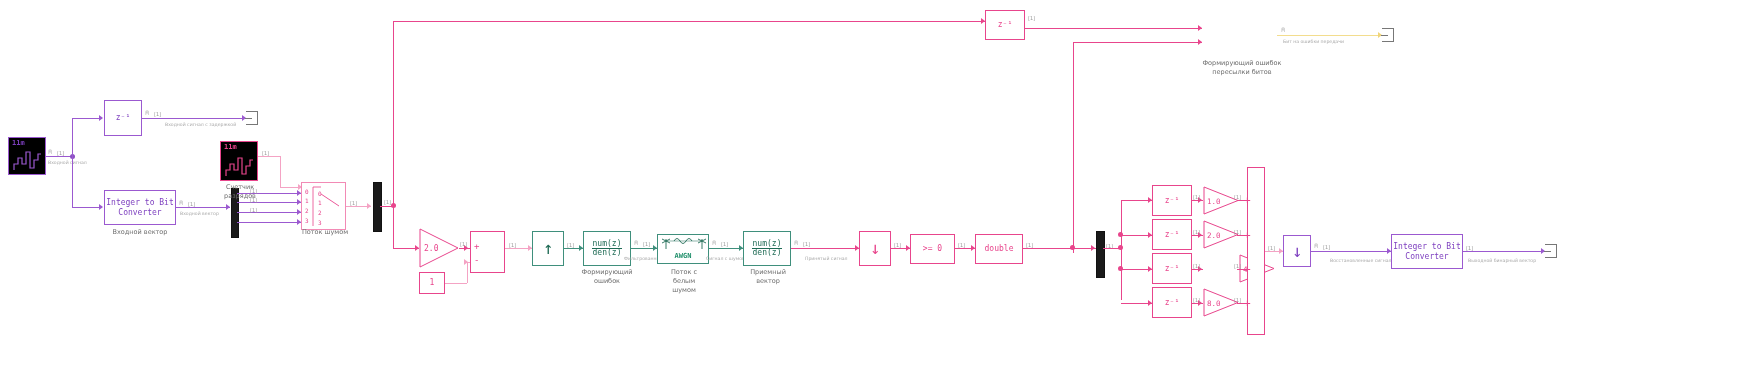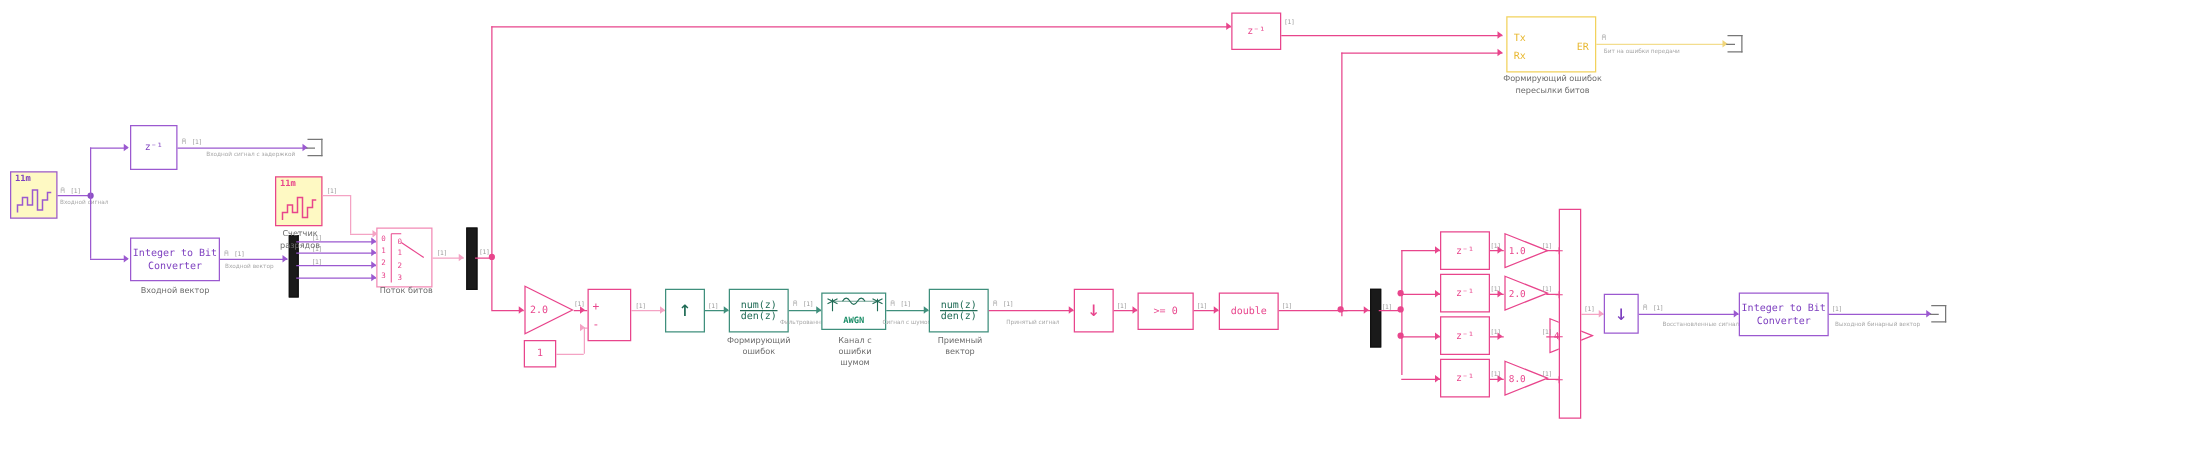--- a/index.html
+++ b/index.html
@@ -42,21 +42,21 @@
   .dotp{position:absolute;width:5px;height:5px;border-radius:50%;background:#8b4fc4;}
 
   .arrow{position:absolute;width:0;height:0;border-style:solid;}
   .ar-k{border-width:3px 0 3px 4px;border-color:transparent transparent transparent #e8458c;}
   .ar-kl{border-width:3px 0 3px 4px;border-color:transparent transparent transparent #f4a3c4;}
   .ar-p{border-width:3px 0 3px 4px;border-color:transparent transparent transparent #9b59d0;}
   .ar-g{border-width:3px 0 3px 4px;border-color:transparent transparent transparent #3f8f7c;}
   .ar-y{border-width:3px 0 3px 4px;border-color:transparent transparent transparent #f0d57a;}
 
   
-  .scope{position:absolute;box-sizing:border-box;background:#fef9c3;}
+  .scope{position:absolute;box-sizing:border-box;background:#000000;}
   .scope .tag{position:absolute;left:3px;top:1px;font-size:7px;font-weight:bold;}
 
   
   .sink{position:absolute;width:12px;height:14px;box-sizing:border-box;
         border:1.5px solid #777;border-left:none;}
   .sink:after{content:"";position:absolute;left:-1px;top:5.5px;width:7px;height:0;
         border-top:1.5px solid #777;}
 
   
   .mux{position:absolute;background:#1a1a1a;border:1px solid #e8458c;}
@@ -98,25 +98,20 @@
   </div>
   <div class="slabel" style="left:1028px;top:15px;">[1]</div>
 
   <div class="h wk" style="left:1025px;top:28px;width:177px;"></div>
   <div class="arrow ar-k" style="left:1198px;top:25px;"></div>
 
   <div class="h wk" style="left:1073px;top:42px;width:129px;"></div>
   <div class="v wk" style="left:1073px;top:42px;height:211px;"></div>
   <div class="arrow ar-k" style="left:1198px;top:39px;"></div>
 
-  <div class="blk yellow" style="left:1205px;top:13px;width:72px;height:45px;display:block;">
-    <span class="lbl" style="position:absolute;left:5px;top:12px;font-size:8px;">Tx</span>
-    <span class="lbl" style="position:absolute;left:5px;top:26px;font-size:8px;">Rx</span>
-    <span class="lbl" style="position:absolute;right:5px;top:19px;font-size:8px;">ER</span>
-  </div>
   <div class="cap" style="left:1197px;top:59px;width:90px;">Формирующий ошибок
 пересылки битов</div>
 
   <div class="h wy" style="left:1277px;top:35px;width:105px;"></div>
   <div class="arrow ar-y" style="left:1378px;top:32px;"></div>
   <div class="wifi" style="left:1281px;top:27px;">⍝</div>
   <div class="wlabel" style="left:1283px;top:39px;">Бит на ошибки передачи</div>
   <div class="sink" style="left:1382px;top:28px;"></div>
 
   <div class="scope purple" style="left:8px;top:137px;width:38px;height:38px;border:1px solid #9b59d0;">
@@ -196,21 +191,21 @@
   <div class="selport" style="left:305px;top:217px;">3</div>
   <div class="selport" style="left:318px;top:190px;">0</div>
   <div class="selport" style="left:318px;top:199px;">1</div>
   <div class="selport" style="left:318px;top:209px;">2</div>
   <div class="selport" style="left:318px;top:219px;">3</div>
   <svg style="position:absolute;left:301px;top:182px;" width="46" height="49">
     <line x1="12" y1="5" x2="12" y2="44" stroke="#e8458c" stroke-width="0.8"></line>
     <line x1="12" y1="5" x2="20" y2="5" stroke="#e8458c" stroke-width="0.8"></line>
     <line x1="20" y1="12" x2="38" y2="24" stroke="#e8458c" stroke-width="0.9"></line>
   </svg>
-  <div class="cap" style="left:300px;top:228px;width:50px;">Поток битов</div>
+  <div class="cap" style="left:300px;top:228px;width:50px;">Поток шумом</div>
 
   <div class="h wkl" style="left:346px;top:206px;width:25px;"></div>
   <div class="arrow ar-kl" style="left:367px;top:203px;"></div>
   <div class="slabel" style="left:350px;top:200px;">[1]</div>
 
   <div class="mux" style="left:373px;top:182px;width:7px;height:48px;border:1px solid #111;"></div>
 
   <div class="h wk" style="left:380px;top:206px;width:15px;"></div>
   <div class="dot" style="left:391px;top:203px;"></div>
   <div class="slabel" style="left:384px;top:199px;">[1]</div>
@@ -273,21 +268,21 @@
       <line x1="8" y1="4" x2="8" y2="14" stroke="#1f6b55" stroke-width="0.9"></line>
       <line x1="4" y1="4" x2="12" y2="8" stroke="#1f6b55" stroke-width="0.9"></line>
       <line x1="12" y1="4" x2="4" y2="8" stroke="#1f6b55" stroke-width="0.9"></line>
       <line x1="44" y1="4" x2="44" y2="14" stroke="#1f6b55" stroke-width="0.9"></line>
       <line x1="40" y1="4" x2="48" y2="8" stroke="#1f6b55" stroke-width="0.9"></line>
       <line x1="48" y1="4" x2="40" y2="8" stroke="#1f6b55" stroke-width="0.9"></line>
       <path d="M16 6 q3 -5 6 0 q3 5 6 0 q3 -5 6 0" fill="none" stroke="#1f6b55" stroke-width="0.9"></path>
       <line x1="8" y1="6" x2="44" y2="6" stroke="#1f6b55" stroke-width="0.5"></line>
     </svg>
   </div>
-  <div class="cap" style="left:659px;top:268px;width:50px;">Канал с ошибки
+  <div class="cap" style="left:659px;top:268px;width:50px;">Поток с белым
 шумом</div>
   <div class="h wg" style="left:709px;top:248px;width:34px;"></div>
   <div class="arrow ar-g" style="left:739px;top:245px;"></div>
   <div class="wifi" style="left:712px;top:240px;">⍝</div>
   <div class="slabel" style="left:721px;top:241px;">[1]</div>
   <div class="wlabel" style="left:706px;top:256px;">Сигнал с шумом</div>
 
   <div class="blk green" style="left:743px;top:231px;width:48px;height:35px;">
     <span class="frac">
       <span class="num">num(z)</span><br>

